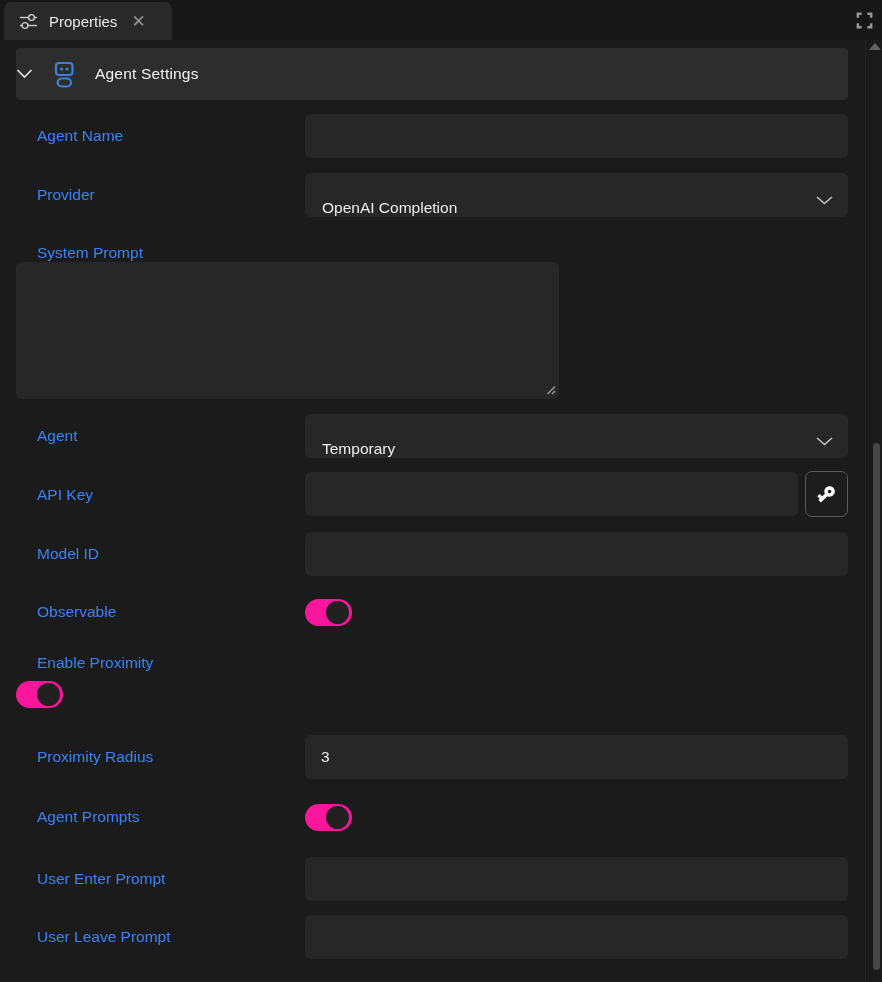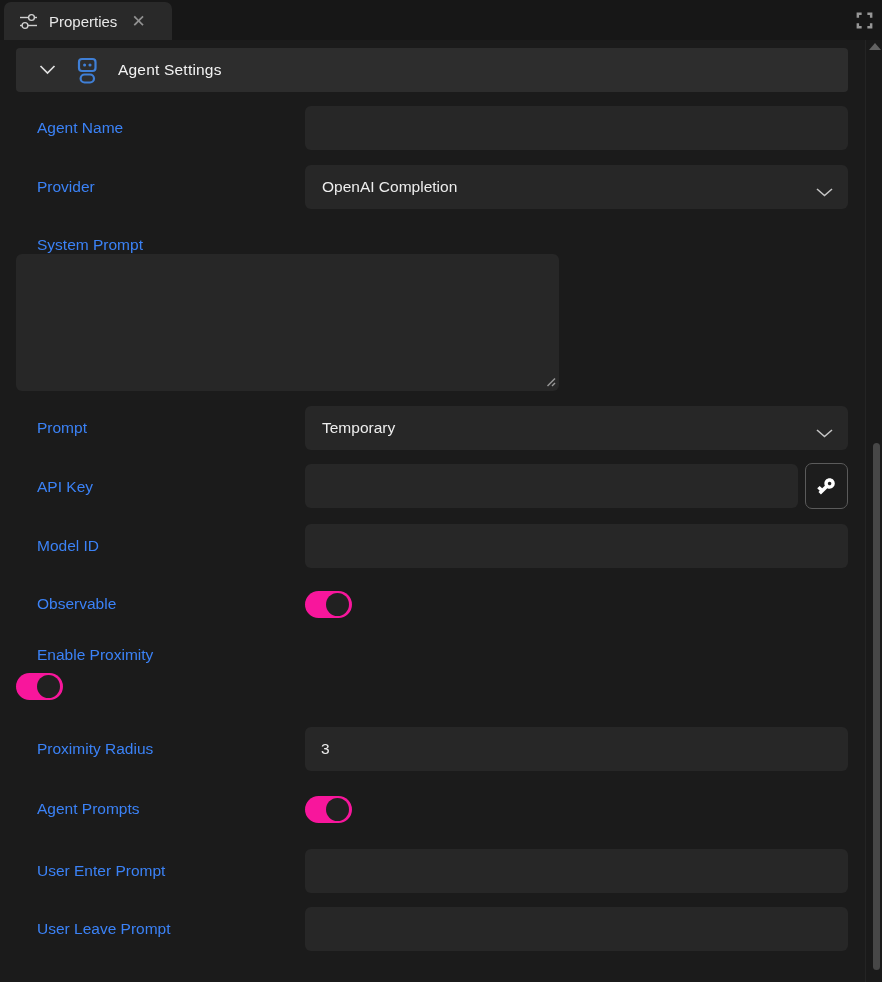--- a/index.html
+++ b/index.html
@@ -28,39 +28,39 @@
   
   .scrollbar { position:absolute; top:0; right:0; width:17px; bottom:0; background:#1a1a1a; border-left:1px solid #242424; }
   .scroll-up { width:17px; height:14px; display:flex; align-items:flex-start; justify-content:center; padding-top:3px; cursor:pointer; }
   .scroll-up .tri { width:0; height:0; border-left:6px solid transparent; border-right:6px solid transparent; border-bottom:7px solid #626262; }
   .scroll-thumb { position:absolute; top:403px; right:2px; width:7px; height:527px; background:#474747; border-radius:4px; cursor:pointer; }
 
   
   .content { position:absolute; left:16px; top:8px; width:832px; }
 
   .section-header {
-    height:44px; background:#2d2d2d; border-radius:4px;
-    display:flex; align-items:center; padding-left:23px; gap:19px; cursor:pointer;
+    height:52px; background:#2d2d2d; border-radius:4px;
+    display:flex; align-items:center; gap:19px; cursor:pointer;
   }
   .section-title { font-size:15.5px; color:#f3f3f3; letter-spacing:.2px; }
 
   .row { display:flex; }
   .flabel {
     width:289px; padding-left:21px; font-size:15.5px; color:#3b82f6;
     display:flex; align-items:center;
   }
   .row.top-label .flabel { align-items:flex-start; padding-top:13px; }
   .ctrl { width:543px; position:relative; }
 
   .tinput {
     width:100%; height:44px; background:#272727; border:none; border-radius:6px;
     color:#ededed; font-size:15.5px; padding:0 16px; font-family:inherit; outline:none;
   }
   .sel {
-    height:44px; background:#272727; border-radius:6px; display:flex; align-items:center;
+    height:44px; background:#272727; border-radius:6px; display:flex; align-items:flex-end;
     padding:0 40px 0 17px; font-size:15.5px; color:#ededed; cursor:pointer; position:relative;
   }
   .sel .chev { position:absolute; right:15px; top:18px; }
 
   .tarea {
     display:block; width:100%; height:137px; background:#272727; border:none; border-radius:6px;
     resize:none; color:#ededed; font-size:15.5px; font-family:inherit; padding:10px 16px; outline:none;
   }
   .resize-h { position:absolute; right:3px; bottom:4px; cursor:nwse-resize; line-height:0; }
 
@@ -151,21 +151,21 @@
         <span class="resize-h">
           <svg width="12" height="12" viewBox="0 0 12 12">
               <line x1="3.5" y1="11" x2="11" y2="3.5" stroke="#989898" stroke-width="1.4"></line>
               <line x1="8" y1="11" x2="11" y2="8" stroke="#989898" stroke-width="1.4"></line>
             </svg>
         </span>
       </div>
     </div>
 
     <div class="row" style="margin-top:15px;">
-      <div class="flabel">Prompt</div>
+      <div class="flabel">Agent</div>
       <div class="ctrl">
         <div class="sel">
           <span>Temporary</span>
           <span class="chev">
             <svg width="17" height="9" viewBox="0 0 17 9" fill="none">
                 <polyline points="1,1 8.5,7.5 16,1" stroke="#c4c4c4" stroke-width="1.6" fill="none"></polyline>
               </svg>
           </span>
         </div>
       </div>

